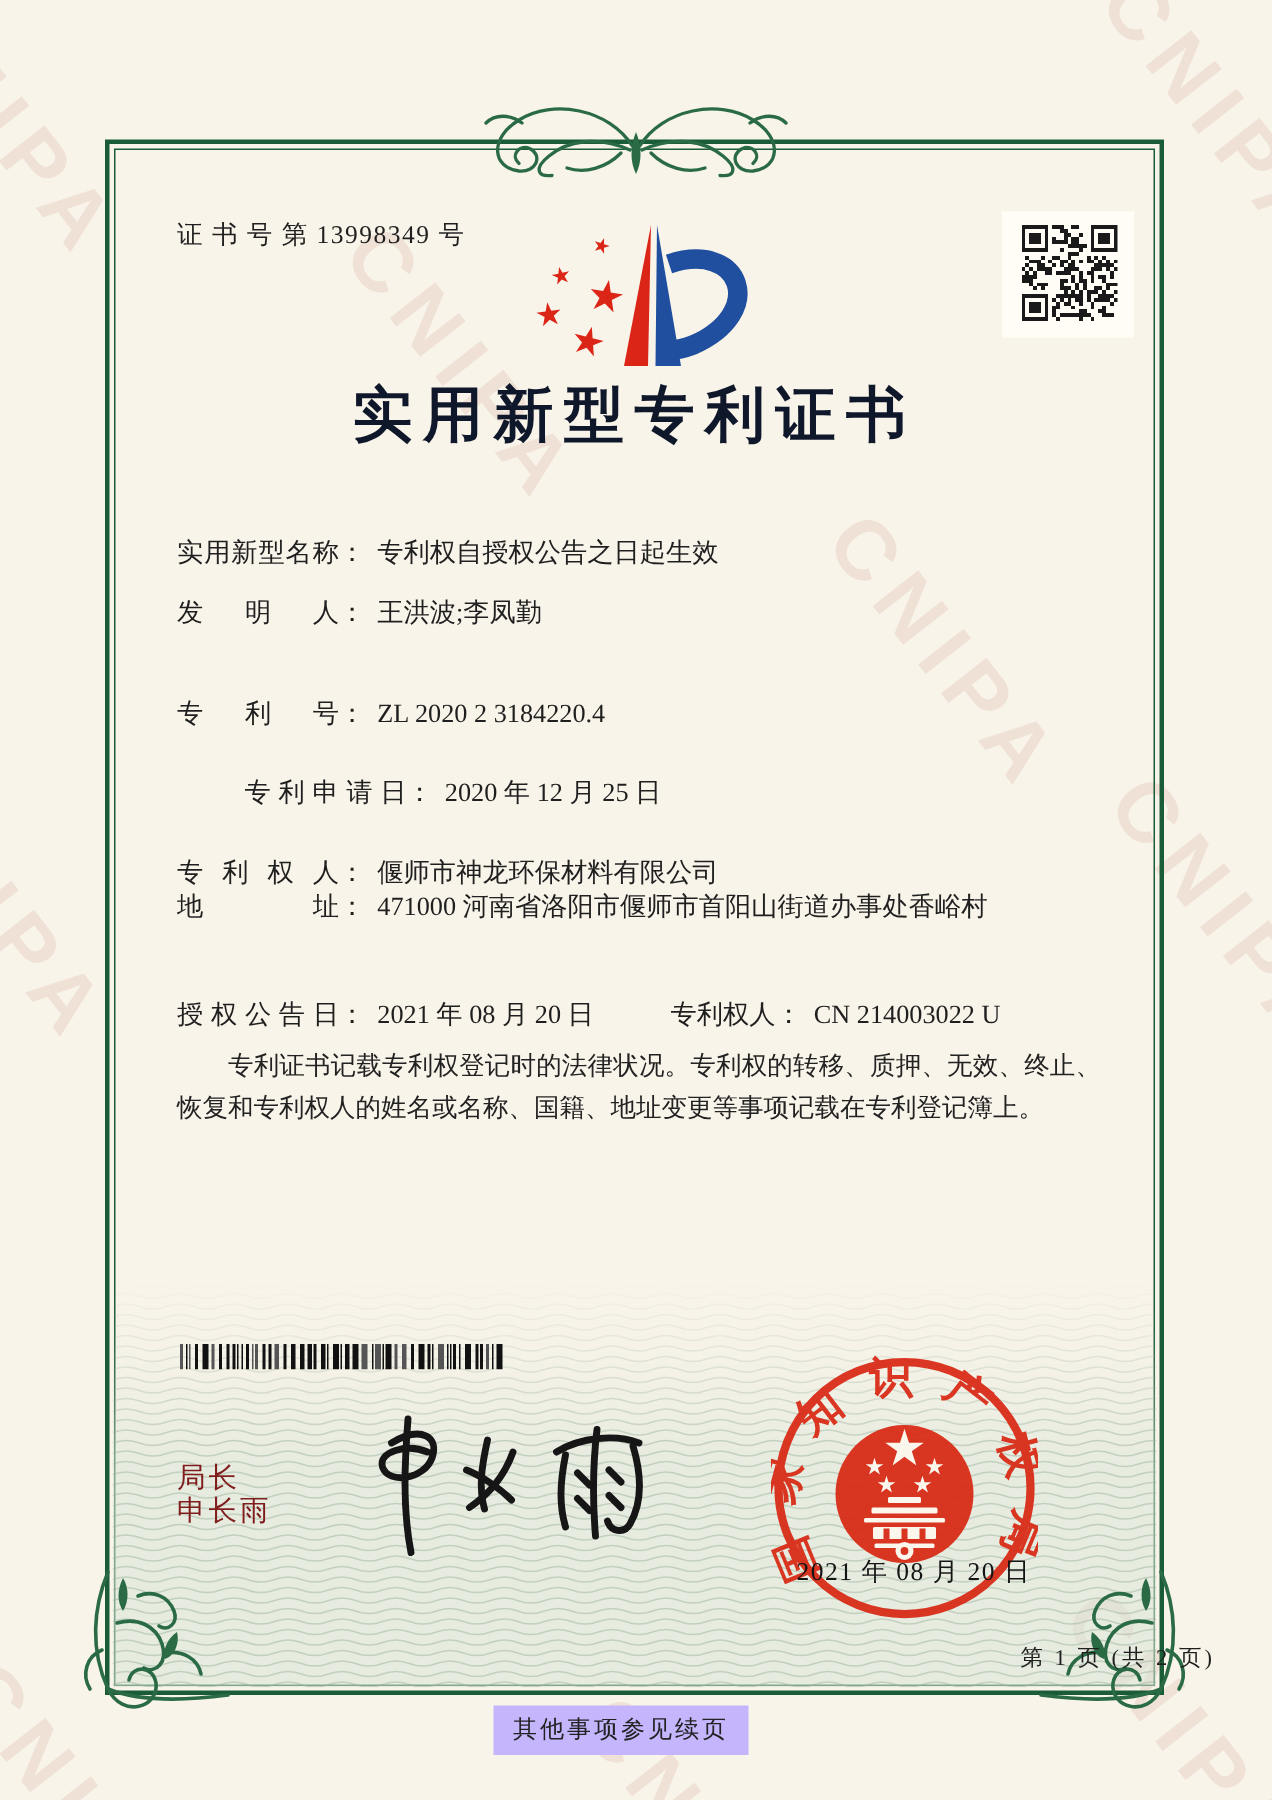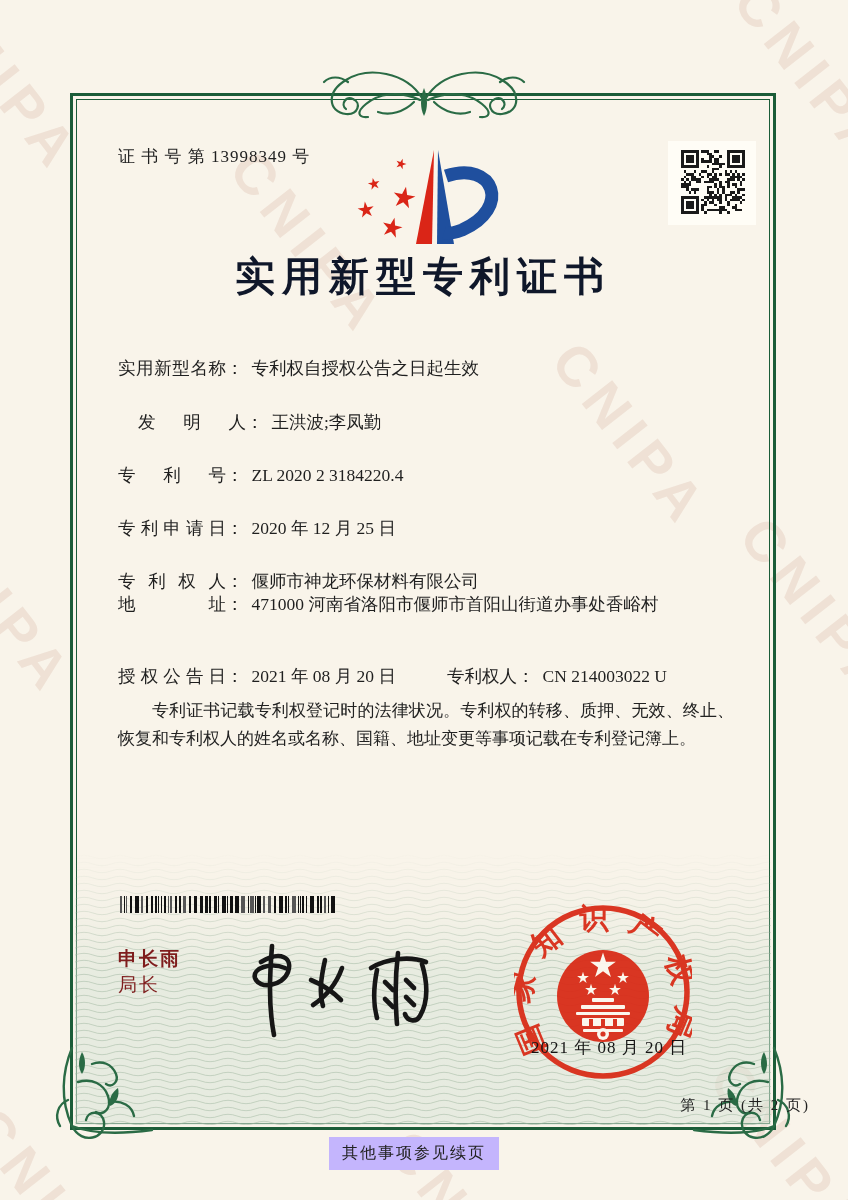--- a/index.html
+++ b/index.html
@@ -394,27 +394,27 @@
         <rect x="2" y="2" width="3" height="3"></rect>
       </g>
     </g>
   </svg>
 
 <div class="abs title">实用新型专利证书</div>
 
 <div class="abs row" style="top:356px;">
   <span class="flabel">实用新型名称</span><span class="fcolon">：</span><span>专利权自授权公告之日起生效</span>
 </div>
-<div class="abs row" style="top:410px;margin-left:20px;">
+<div class="abs row" style="top:396px;">
   <span class="flabel">发明人</span><span class="fcolon">：</span><span>王洪波;李凤勤</span>
 </div>
 <div class="abs row" style="top:463px;">
   <span class="flabel">专利号</span><span class="fcolon">：</span><span>ZL 2020 2 3184220.4</span>
 </div>
-<div class="abs row" style="top:516px;">
+<div class="abs row" style="top:516px;margin-left:45px;">
   <span class="flabel">专利申请日</span><span class="fcolon">：</span><span>2020 年 12 月 25 日</span>
 </div>
 <div class="abs row" style="top:569px;">
   <span class="flabel">专利权人</span><span class="fcolon">：</span><span>偃师市神龙环保材料有限公司</span>
 </div>
 <div class="abs row" style="top:592px;">
   <span class="flabel">地址</span><span class="fcolon">：</span><span>471000 河南省洛阳市偃师市首阳山街道办事处香峪村</span>
 </div>
 
 <div class="grant-col" style="left:118px;top:664px;z-index:4;">
@@ -475,21 +475,21 @@
     <rect x="186" y="0" width="1" height="17" fill="#111"></rect>
     <rect x="190" y="0" width="4" height="17" fill="#111"></rect>
     <rect x="197" y="0" width="2" height="17" fill="#111"></rect>
     <rect x="200" y="0" width="2" height="17" fill="#111"></rect>
     <rect x="204" y="0" width="2" height="17" fill="#555"></rect>
     <rect x="208" y="0" width="1" height="17" fill="#111"></rect>
     <rect x="211" y="0" width="4" height="17" fill="#111"></rect>
   </svg>
 
 <div class="abs sig-label" style="left:118px;top:972px;z-index:4;">局长</div>
-<div class="abs sig-label" style="left:118px;top:946px;z-index:4;font-weight:bold;">申长雨</div>
+<div class="abs sig-label" style="left:118px;top:994px;z-index:4;">申长雨</div>
 
 <svg class="abs" style="left:225px;top:938px;z-index:4;" width="215" height="105" viewBox="0 0 215 105">
   <g fill="none" stroke="#161616" stroke-width="4.6" stroke-linecap="round" stroke-linejoin="round">
     <path d="M36 24 C56 12 68 20 63 34 C58 48 34 52 30 40 C27 30 46 24 60 30"></path>
     <path d="M47 8 C45 34 43 66 49 97"></path>
     <path d="M100 22 C96 40 94 54 98 68"></path>
     <path d="M86 42 C96 46 108 54 116 62"></path>
     <path d="M117 30 C112 44 103 57 88 67"></path>
     <path d="M146 30 C162 20 186 18 201 24"></path>
     <path d="M152 32 C148 52 148 66 152 80"></path>

